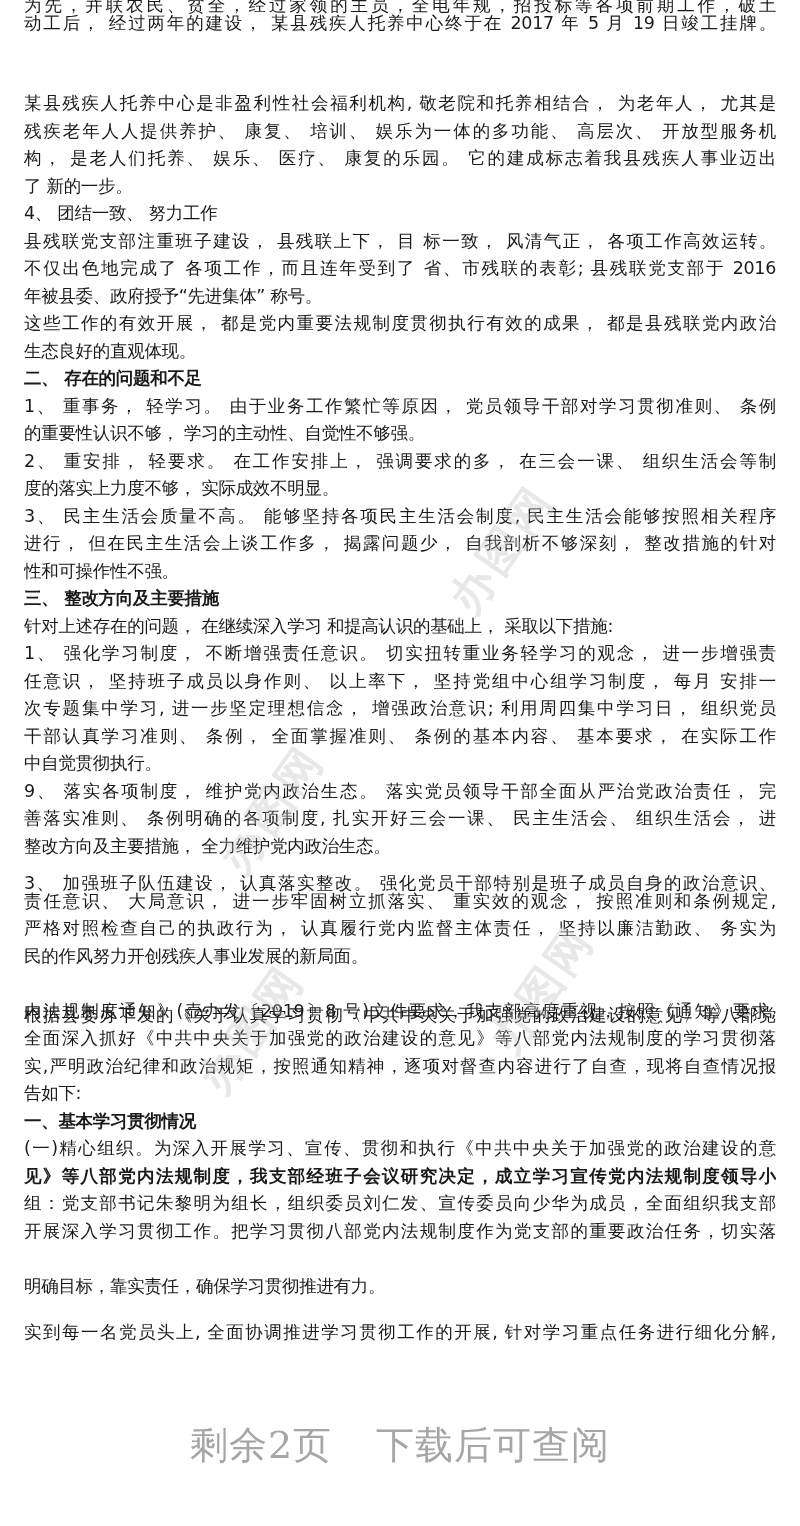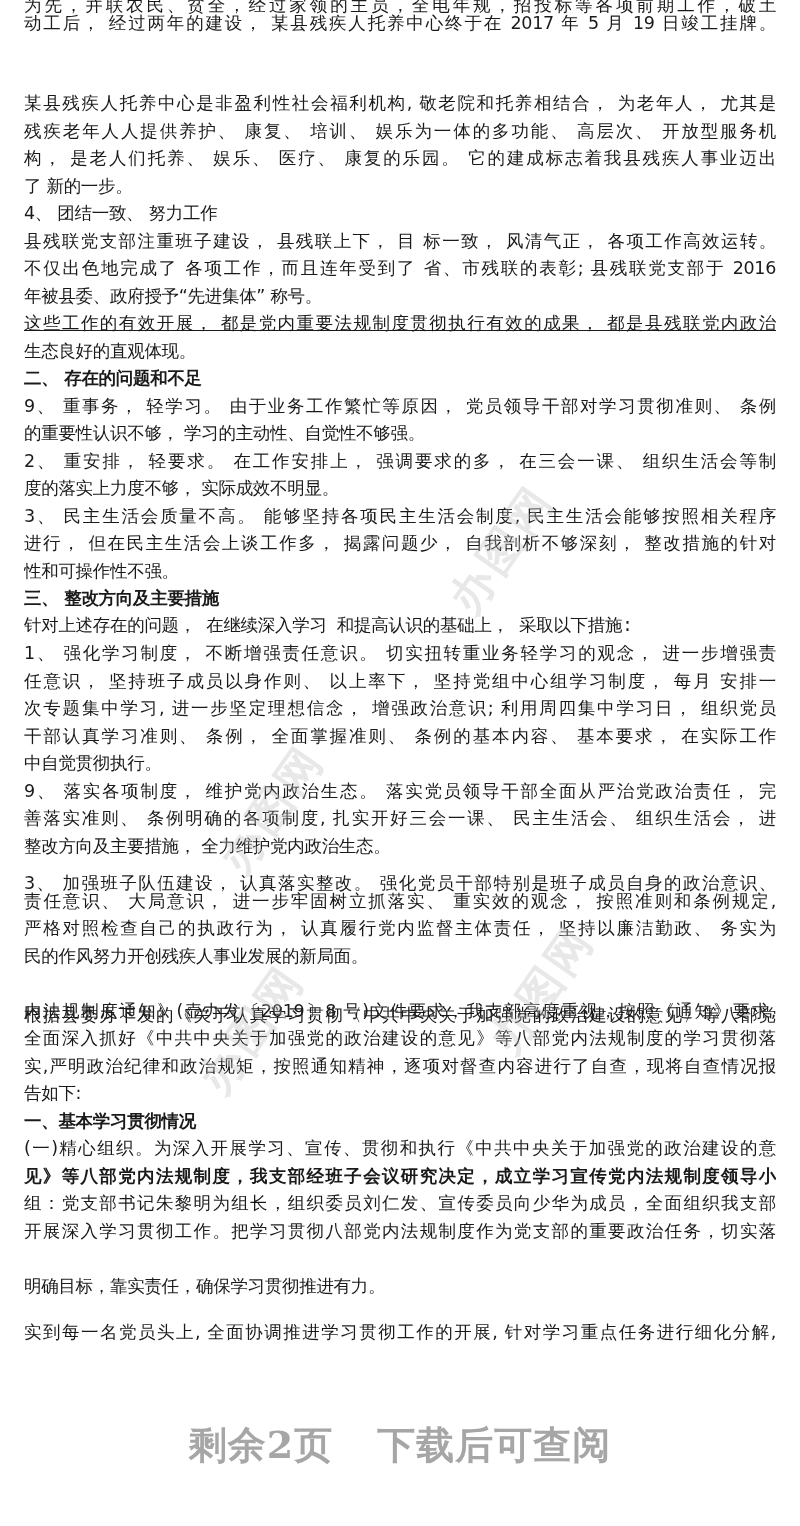--- a/index.html
+++ b/index.html
@@ -49,21 +49,21 @@
       pointer-events: none;
       letter-spacing: 4px;
     }
     .footer-banner {
       position: absolute;
       left: 0;
       top: 1420px;
       width: 800px;
       text-align: center;
       font-size: 38px;
-      font-weight: bold;
+      font-weight: normal;
       color: #a6a6a6;
       font-family: "DejaVu Serif", "Liberation Serif", serif;
       letter-spacing: 1px;
     }
     .footer-banner .gap {
       display: inline-block;
       width: 44px;
     }
   </style>
 </head>
@@ -74,32 +74,32 @@
       <div class="line justify" style="top: -6px;">为先，并联农民、贫全，经过家领的主员，全电年规，招投标等各项前期工作，破土</div>
       <div class="line justify" style="top: 12px;">动工后， 经过两年的建设， 某县残疾人托养中心终于在 2017 年 5 月 19 日竣工挂牌。</div>
       <div class="line justify" style="top: 92px;">某县残疾人托养中心是非盈利性社会福利机构, 敬老院和托养相结合， 为老年人， 尤其是</div>
       <div class="line justify" style="top: 120px;">残疾老年人人提供养护、 康复、 培训、 娱乐为一体的多功能、 高层次、 开放型服务机</div>
       <div class="line justify" style="top: 147px;">构， 是老人们托养、 娱乐、 医疗、 康复的乐园。 它的建成标志着我县残疾人事业迈出</div>
       <div class="line" style="top: 175px;">了 新的一步。</div>
       <div class="line" style="top: 202px;">4、 团结一致、 努力工作</div>
       <div class="line justify" style="top: 230px;">县残联党支部注重班子建设， 县残联上下， 目 标一致， 风清气正， 各项工作高效运转。</div>
       <div class="line justify" style="top: 257px;">不仅出色地完成了 各项工作，而且连年受到了 省、市残联的表彰; 县残联党支部于 2016</div>
       <div class="line" style="top: 285px;">年被县委、政府授予“先进集体” 称号。</div>
-      <div class="line justify" style="top: 312px; text-decoration: underline;">这些工作的有效开展， 都是党内重要法规制度贯彻执行有效的成果， 都是县残联党内政治</div>
+      <div class="line justify" style="top: 312px;">这些工作的有效开展， 都是党内重要法规制度贯彻执行有效的成果， 都是县残联党内政治</div>
       <div class="line" style="top: 340px;">生态良好的直观体现。</div>
       <div class="line bold" style="top: 367px;">二、 存在的问题和不足</div>
-      <div class="line justify" style="top: 395px;">9、 重事务， 轻学习。 由于业务工作繁忙等原因， 党员领导干部对学习贯彻准则、 条例</div>
+      <div class="line justify" style="top: 395px;">1、 重事务， 轻学习。 由于业务工作繁忙等原因， 党员领导干部对学习贯彻准则、 条例</div>
       <div class="line" style="top: 422px;">的重要性认识不够， 学习的主动性、自觉性不够强。</div>
       <div class="line justify" style="top: 450px;">2、 重安排， 轻要求。 在工作安排上， 强调要求的多， 在三会一课、 组织生活会等制</div>
       <div class="line" style="top: 477px;">度的落实上力度不够， 实际成效不明显。</div>
       <div class="line justify" style="top: 505px;">3、 民主生活会质量不高。 能够坚持各项民主生活会制度, 民主生活会能够按照相关程序</div>
       <div class="line justify" style="top: 532px;">进行， 但在民主生活会上谈工作多， 揭露问题少， 自我剖析不够深刻， 整改措施的针对</div>
       <div class="line" style="top: 560px;">性和可操作性不强。</div>
       <div class="line bold" style="top: 587px;">三、 整改方向及主要措施</div>
-      <div class="line" style="top: 615px; font-family: Liberation Mono, monospace;">针对上述存在的问题， 在继续深入学习 和提高认识的基础上， 采取以下措施:</div>
+      <div class="line" style="top: 615px;">针对上述存在的问题， 在继续深入学习 和提高认识的基础上， 采取以下措施:</div>
       <div class="line justify" style="top: 642px;">1、 强化学习制度， 不断增强责任意识。 切实扭转重业务轻学习的观念， 进一步增强责</div>
       <div class="line justify" style="top: 670px;">任意识， 坚持班子成员以身作则、 以上率下， 坚持党组中心组学习制度， 每月 安排一</div>
       <div class="line justify" style="top: 697px;">次专题集中学习, 进一步坚定理想信念， 增强政治意识; 利用周四集中学习日， 组织党员</div>
       <div class="line justify" style="top: 725px;">干部认真学习准则、 条例， 全面掌握准则、 条例的基本内容、 基本要求， 在实际工作</div>
       <div class="line" style="top: 752px;">中自觉贯彻执行。</div>
       <div class="line justify" style="top: 780px;">9、 落实各项制度， 维护党内政治生态。 落实党员领导干部全面从严治党政治责任， 完</div>
       <div class="line justify" style="top: 807px;">善落实准则、 条例明确的各项制度, 扎实开好三会一课、 民主生活会、 组织生活会， 进</div>
       <div class="line" style="top: 835px;">整改方向及主要措施， 全力维护党内政治生态。</div>
       <div class="line justify" style="top: 862px; margin-top: 10px;">3、 加强班子队伍建设， 认真落实整改。 强化党员干部特别是班子成员自身的政治意识、</div>
       <div class="line justify" style="top: 890px;">责任意识、 大局意识， 进一步牢固树立抓落实、 重实效的观念， 按照准则和条例规定,</div>

